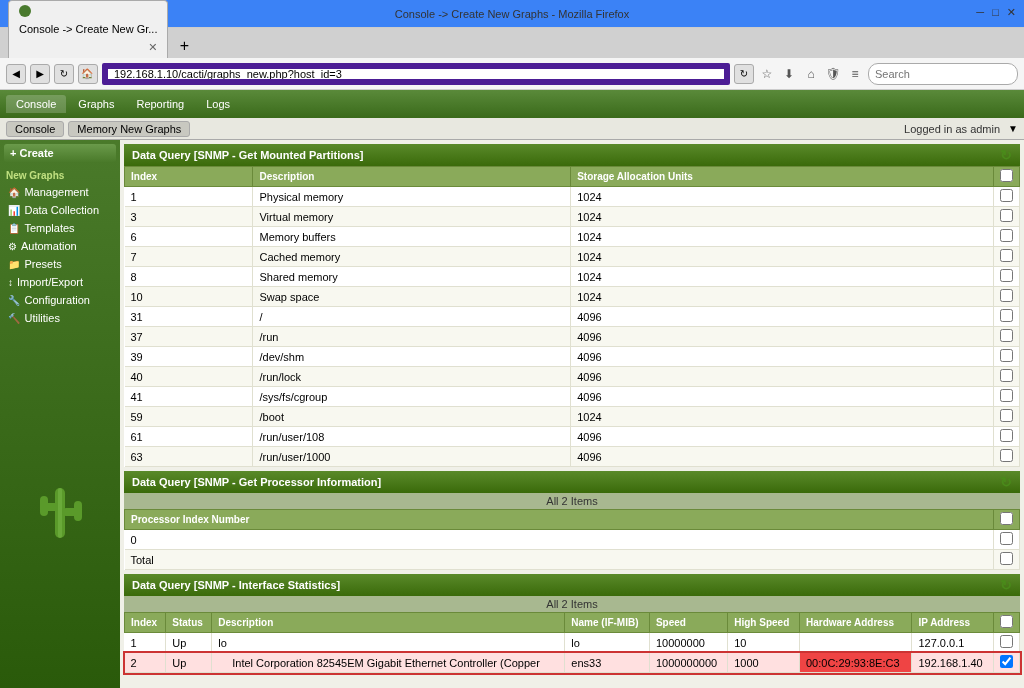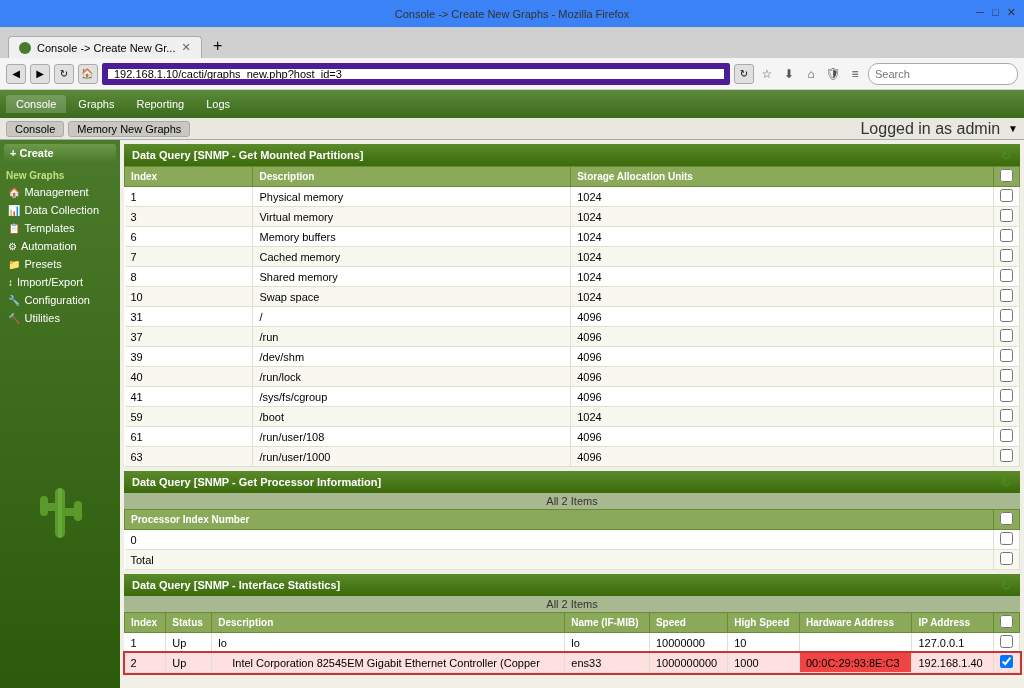--- a/index.html
+++ b/index.html
@@ -23,24 +23,25 @@
       align-items: flex-end;
       padding-left: 8px;
     }
     .browser-tab {
       background: #f0f0f0;
       border: 1px solid #aaa;
       border-bottom: none;
       padding: 4px 10px;
       font-size: 11px;
       display: flex;
-      align-items: flex-end;
+      align-items: flex-start;
       gap: 6px;
       border-radius: 4px 4px 0 0;
       min-width: 160px;
+      flex-direction: column;
     }
     .tab-icon { width: 12px; height: 12px; background: #4a7a2e; border-radius: 50%; }
     .tab-close { margin-left: auto; cursor: pointer; color: #666; }
     .browser-addressbar {
       background: #f5f5f5;
       height: 32px;
       display: flex;
       align-items: center;
       padding: 0 6px;
       gap: 4px;
@@ -102,21 +103,21 @@
     .breadcrumb-btn {
       background: #c8c8c0;
       border: 1px solid #aaa;
       border-radius: 3px;
       padding: 1px 8px;
       font-size: 11px;
       cursor: pointer;
     }
     .logged-in {
       margin-left: auto;
-      font-size: 16px;
+      font-size: 11px;
       color: #333;
       padding-left: 32px;
     }
 
     
     .main-layout {
       display: flex;
       height: calc(688px - 28px - 30px - 32px - 28px - 22px);
     }
 

